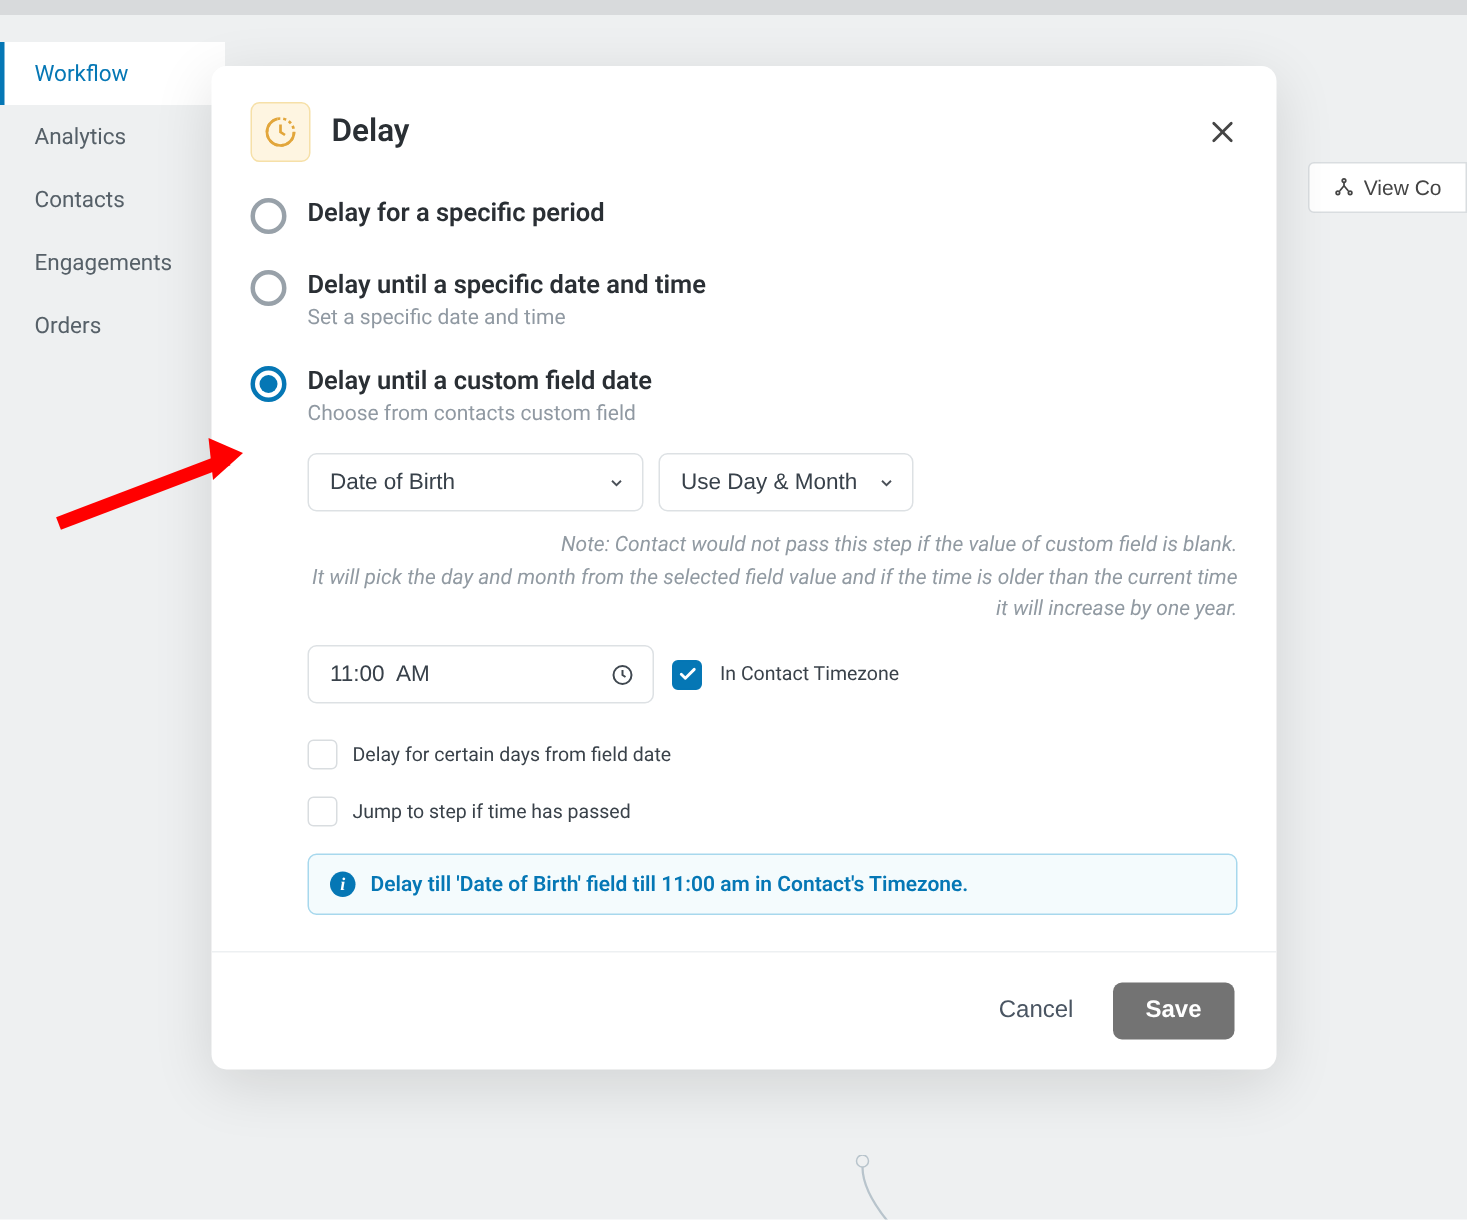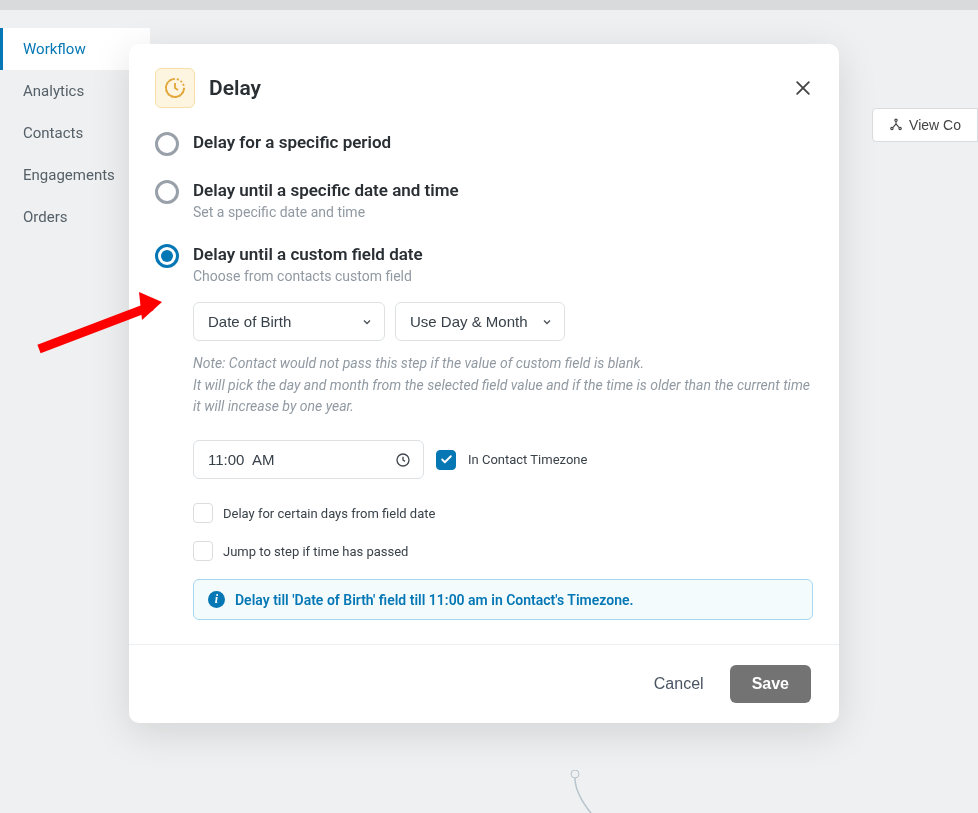--- a/index.html
+++ b/index.html
@@ -8,21 +8,21 @@
     .top-bar { height: 10px; background: #d8dadc; width: 100%; }
     
     .sidebar { position: absolute; left: 0; top: 28px; width: 150px; background: transparent; }
     .sidebar-item { padding: 12px 20px; font-size: 15px; color: #566068; cursor: pointer; border-left: 3px solid transparent; }
     .sidebar-item.active { color: #0577b5; border-left: 3px solid #0577b5; background: #fff; }
     
     .view-btn { position: absolute; right: 0; top: 108px; padding: 8px 16px; background: #fff; border: 1px solid #d9dde0; border-radius: 4px 0 0 4px; font-size: 14px; color: #444; display: flex; align-items: center; gap: 6px; }
     
     .modal-backdrop { position: absolute; inset: 0; }
     
-    .modal { position: absolute; left: 129px; top: 44px; width: 710px; background: #fff; border-radius: 10px; box-shadow: 0 10px 40px rgba(0,0,0,0.12); display: flex; flex-direction: column; }
+    .modal { position: absolute; left: 141px; top: 44px; width: 710px; background: #fff; border-radius: 10px; box-shadow: 0 10px 40px rgba(0,0,0,0.12); display: flex; flex-direction: column; }
     
     .modal-header { padding: 24px 26px 10px; display: flex; align-items: center; gap: 14px; }
     .icon-wrap { width: 40px; height: 40px; background: #fef5e1; border: 1px solid #f6e0a8; border-radius: 6px; display: flex; align-items: center; justify-content: center; }
     .clock-svg { width: 24px; height: 24px; }
     .modal-title { font-size: 21px; font-weight: 600; color: #2a2f34; flex: 1; }
     .close-btn { width: 20px; height: 20px; cursor: pointer; color: #444; }
     
     .modal-body { padding: 14px 26px 24px; }
     
     .radio-option { display: flex; gap: 14px; margin-bottom: 24px; align-items: flex-start; }
@@ -32,24 +32,24 @@
     .radio-circle.selected::after { content: ''; position: absolute; inset: 3px; background: #0577b5; border-radius: 50%; }
     .radio-content { flex: 1; }
     .radio-title { font-size: 17px; font-weight: 600; color: #2a2f34; margin-bottom: 4px; }
     .radio-desc { font-size: 14px; color: #9099a2; }
     
     .config-section { margin-left: 38px; }
     
     .selects-row { display: flex; gap: 10px; margin-top: 18px; margin-bottom: 12px; }
     .select-wrap { position: relative; }
     .select-field { padding: 10px 36px 10px 14px; border: 1px solid #dde1e4; border-radius: 6px; font-size: 15px; color: #38414a; background: #fff; cursor: pointer; min-width: 120px; appearance: none; }
-    .select-field.wide { width: 192px; }
+    .select-field.wide { width: 224px; }
     .chevron-down { position: absolute; right: 12px; top: 50%; transform: translateY(-50%); pointer-events: none; width: 12px; height: 12px; color: #4a5058; }
     
-    .note-text { font-size: 14px; font-style: italic; color: #919aa2; line-height: 1.55; margin-bottom: 22px; }
+    .note-text { font-size: 14px; font-style: italic; color: #919aa2; line-height: 1.55; margin-bottom: 12px; text-align: right; }
     
     .time-row { display: flex; align-items: center; gap: 12px; margin-bottom: 24px; }
     .time-field { position: relative; }
     .time-input { width: 231px; padding: 10px 40px 10px 14px; border: 1px solid #dde1e4; border-radius: 6px; font-size: 15px; color: #38414a; }
     .clock-icon-sm { position: absolute; right: 13px; top: 50%; transform: translateY(-50%); width: 16px; height: 16px; color: #404850; }
     
     .checkbox-row { display: flex; align-items: center; gap: 10px; margin-bottom: 18px; }
     .checkbox { width: 20px; height: 20px; border: 1.5px solid #d9dde0; border-radius: 4px; cursor: pointer; flex-shrink: 0; }
     .checkbox.checked { background: #0577b5; border-color: #0577b5; display: flex; align-items: center; justify-content: center; color: #fff; }
     .checkbox-label { font-size: 13px; color: #3a424a; }

